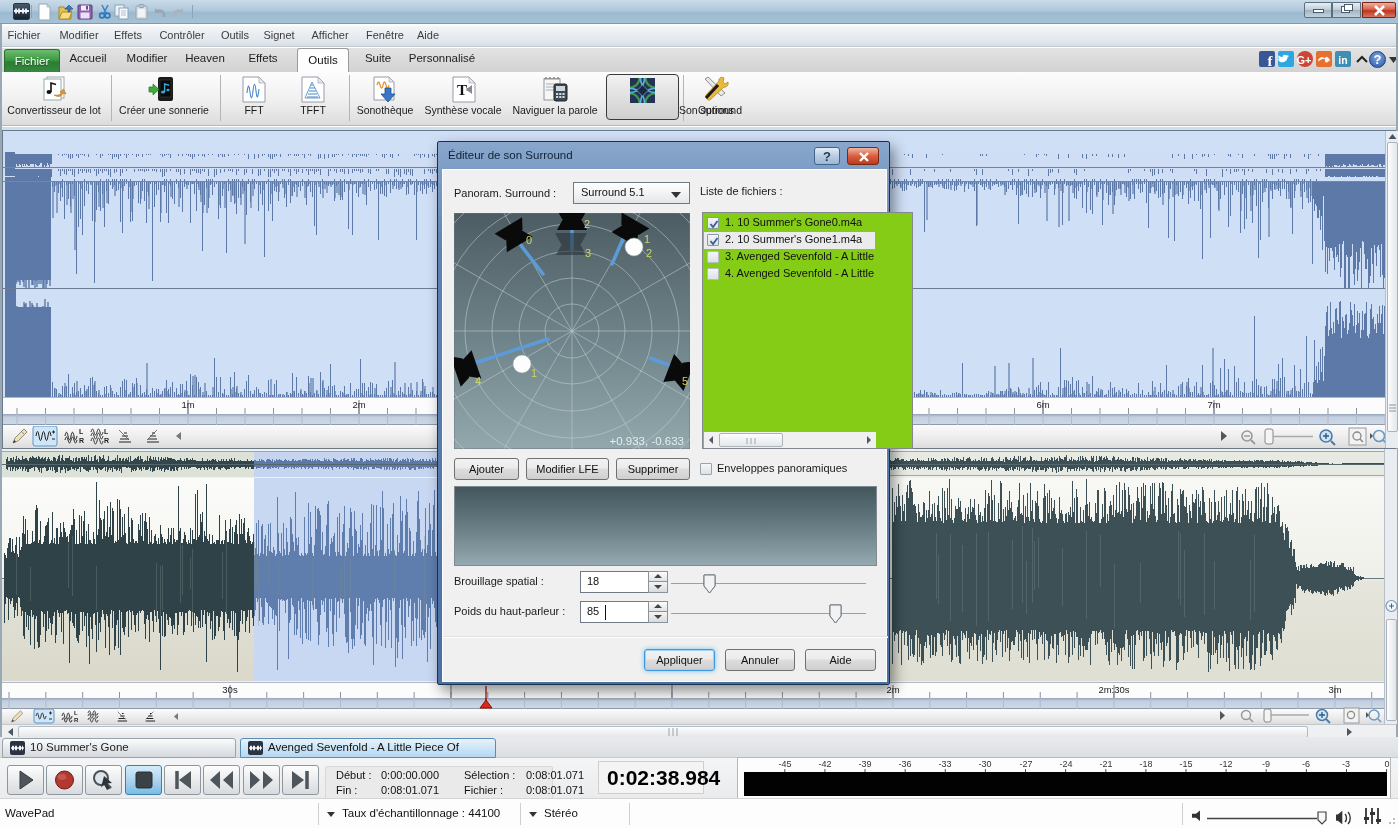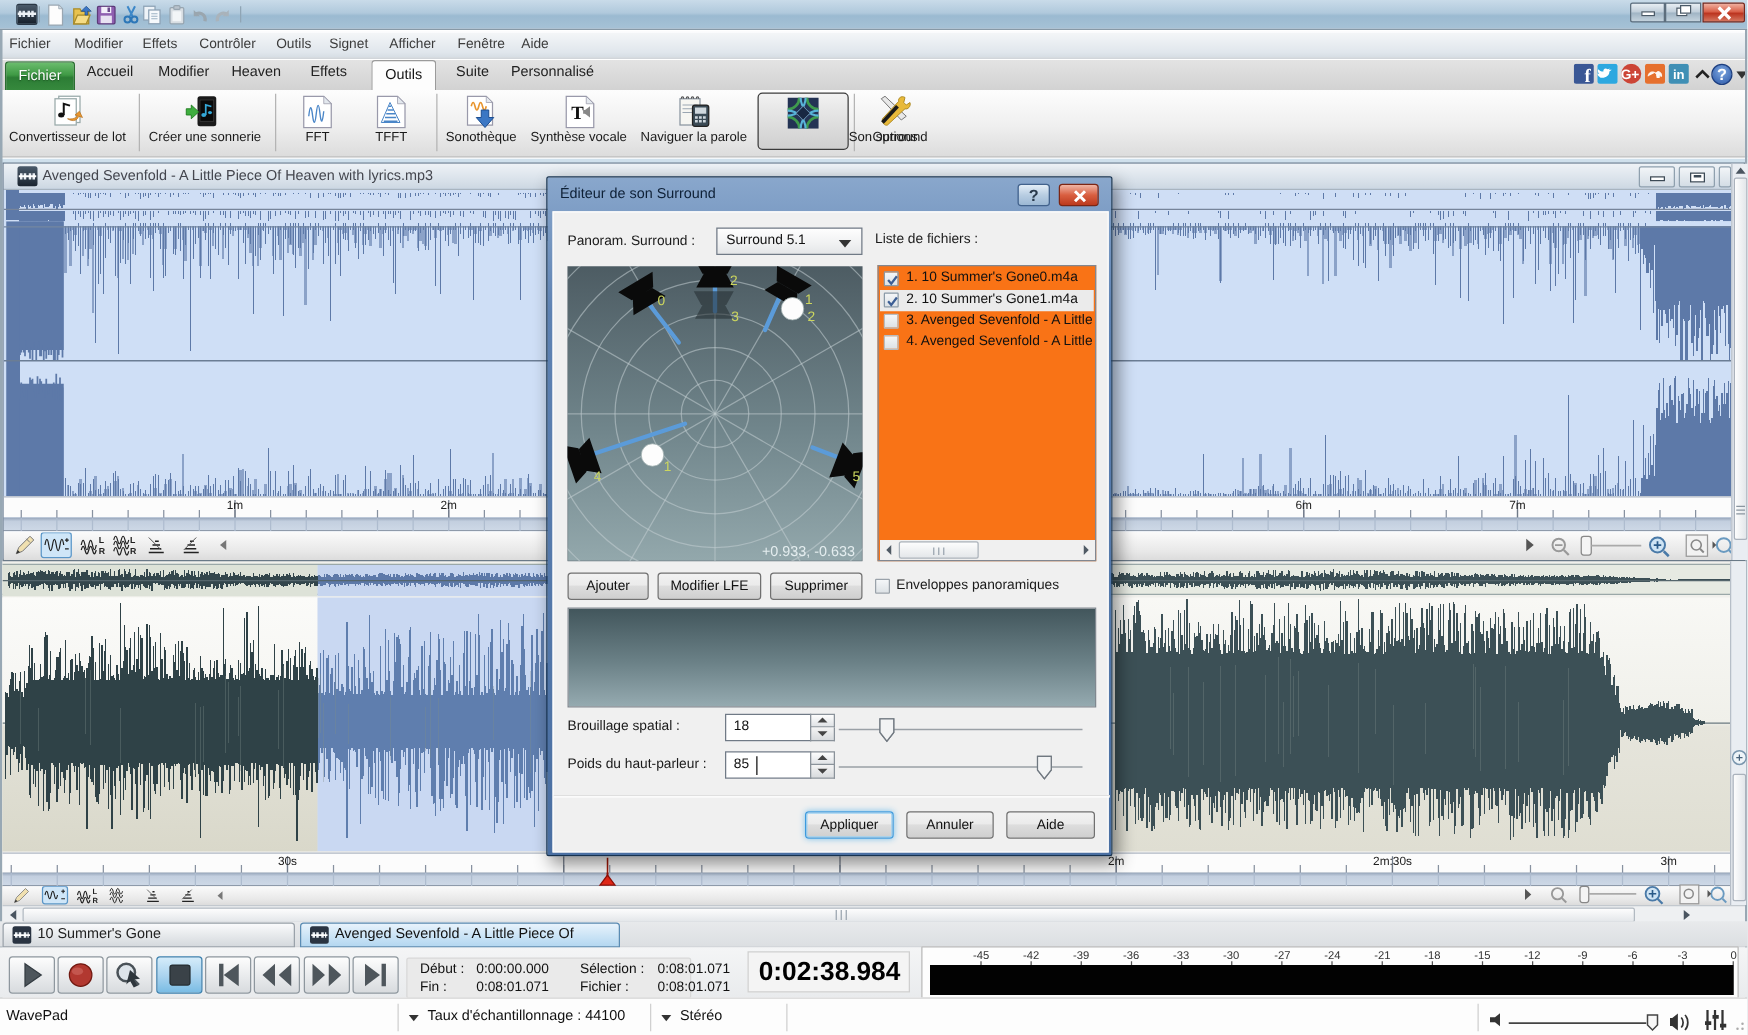--- a/index.html
+++ b/index.html
@@ -197,37 +197,20 @@
       <path d="M3 3l16 17 4-3L6 1z" fill="#e8e8e8" stroke="#777" stroke-width=".8"></path>
       <path d="M22 2c-3-2-6 1-5 3l-13 14c-1 3 2 6 4 5l14-13c2 1 5-2 4-5l-3 2-2-2z" fill="#e8b93a" stroke="#a8831a" stroke-width=".7"></path>
       <path d="M4 22l12-13" stroke="#1a1a1a" stroke-width="3"></path>
     </svg>
     <div class="tx" style="left:716px;top:32px;width:200px;margin-left:-100px;text-align:center;font-size:10.5px;color:#1a1a1a;">Options</div>
   </div>
 <div class="abs" style="left:0;top:127px;width:1398px;height:4px;background:#cfe0ec;"></div>
 <div class="abs" style="left:0;top:24px;width:2px;height:804px;background:#98a8b4;"></div>
 <div class="abs" style="left:1396px;top:24px;width:2px;height:804px;background:#98a8b4;"></div>
 <div class="abs" style="left:2px;top:130px;width:1394px;height:318px;border:1px solid #6a7a88;background:#cfdff6;">
-    <div class="abs" style="left:0;top:0;width:1392px;height:21px;background:linear-gradient(180deg,#eef2f6,#d7e0e9 70%,#ccd7e2);border-bottom:1px solid #a8b4c0;">
-      <div class="abs" style="left:11px;top:2px;width:16px;height:16px;background:linear-gradient(180deg,#4a5a6a,#1a2430);border-radius:2px;">
-        <svg width="16" height="16" style="position:absolute">
-          <path d="M2 8h2m1 0h2m2 0h2m1 0h2" stroke="#e8edf2" stroke-width="5" fill="none"></path>
-          <path d="M1 8h14" stroke="#fff" stroke-width="1.6"></path>
-        </svg>
-      </div>
-      <div class="tx" style="left:31px;top:4px;font-size:11.5px;color:#44464e;">Avenged Sevenfold - A Little Piece Of Heaven with lyrics.mp3</div>
-      <div class="abs" style="left:1308px;top:2px;width:29px;height:17px;background:linear-gradient(180deg,#f2f5f8,#d4dde5);border:1px solid #8fa0ae;border-radius:2px;">
-        <div class="abs" style="left:8px;top:7px;width:12px;height:4px;background:#fff;border:1px solid #3c4a56;"></div>
-      </div>
-      <div class="abs" style="left:1340px;top:2px;width:29px;height:17px;background:linear-gradient(180deg,#f2f5f8,#d4dde5);border:1px solid #8fa0ae;border-radius:2px;">
-        <div class="abs" style="left:8px;top:4px;width:12px;height:8px;background:#fff;border:1.5px solid #3c4a56;"></div>
-        <div class="abs" style="left:11px;top:6px;width:6px;height:2px;background:#3c4a56;"></div>
-      </div>
-      <div class="abs" style="left:1372px;top:2px;width:10px;height:17px;background:linear-gradient(180deg,#f2f5f8,#d4dde5);border:1px solid #8fa0ae;border-radius:2px;"></div>
-    </div>
     <div class="abs" style="left:0;top:21px;width:1382px;height:25px;background:#cfdef5;">
       <svg width="1382" height="25" style="position:absolute">
         <path shape-rendering="crispEdges" d="M55.5 2v1.0M59.5 2v1.8M61.5 2v1.0M63.5 2v1.3M65.5 2v3.7M67.5 2v4.7M69.5 2v4.0M73.5 2v2.4M75.5 2v4.1M77.5 2v1.3M79.5 2v1.1M81.5 2v1.7M85.5 2v3.3M93.5 2v1.4M97.5 2v4.4M99.5 2v2.4M105.5 2v1.1M107.5 2v1.0M109.5 2v4.8M111.5 2v3.2M113.5 2v2.8M115.5 2v4.7M117.5 2v2.2M121.5 2v1.1M123.5 2v3.5M125.5 2v1.0M129.5 2v1.0M133.5 2v3.4M135.5 2v2.0M139.5 2v3.3M143.5 2v1.1M145.5 2v1.3M147.5 2v1.3M157.5 2v1.1M159.5 2v3.3M161.5 2v1.8M163.5 2v1.2M165.5 2v1.3M167.5 2v4.1M175.5 2v1.8M179.5 2v1.9M183.5 2v1.4M185.5 2v2.3M187.5 2v2.5M189.5 2v4.7M191.5 2v3.0M195.5 2v1.8M199.5 2v1.8M201.5 2v3.4M205.5 2v1.2M209.5 2v1.1M215.5 2v2.9M217.5 2v1.1M219.5 2v2.6M221.5 2v2.8M225.5 2v1.9M231.5 2v1.0M235.5 2v1.1M241.5 2v1.3M245.5 2v4.5M251.5 2v4.5M255.5 2v3.6M259.5 2v1.5M261.5 2v1.0M265.5 2v2.8M267.5 2v4.6M269.5 2v4.7M271.5 2v3.3M273.5 2v1.7M277.5 2v3.2M285.5 2v1.5M287.5 2v1.1M291.5 2v1.5M293.5 2v1.9M295.5 2v1.9M299.5 2v1.0M301.5 2v3.8M305.5 2v1.3M307.5 2v1.8M315.5 2v4.7M317.5 2v4.0M321.5 2v4.6M325.5 2v3.9M329.5 2v2.8M331.5 2v2.7M333.5 2v1.4M335.5 2v1.3M339.5 2v1.8M345.5 2v1.0M349.5 2v3.4M351.5 2v1.3M353.5 2v3.0M355.5 2v1.1M357.5 2v2.4M359.5 2v2.0M361.5 2v1.5M363.5 2v3.4M365.5 2v1.0M373.5 2v1.0M379.5 2v2.6M381.5 2v3.8M383.5 2v1.0M387.5 2v3.1M389.5 2v3.5M395.5 2v2.2M411.5 2v2.0M413.5 2v1.0M415.5 2v1.2M417.5 2v4.2M419.5 2v1.0M421.5 2v3.2M425.5 2v3.6M429.5 2v2.3M431.5 2v3.1M433.5 2v1.2M437.5 2v3.2M441.5 2v1.3M447.5 2v4.1M451.5 2v1.0M453.5 2v3.8M459.5 2v3.5M463.5 2v1.9M473.5 2v1.0M475.5 2v1.3M489.5 2v3.4M491.5 2v1.1M497.5 2v1.9M499.5 2v4.7M505.5 2v1.0M513.5 2v1.6M517.5 2v4.6M521.5 2v4.8M527.5 2v3.4M533.5 2v4.8M535.5 2v1.1M541.5 2v3.9M545.5 2v3.9M547.5 2v2.4M557.5 2v1.5M561.5 2v2.3M565.5 2v1.2M569.5 2v3.4M585.5 2v2.0M587.5 2v3.1M607.5 2v3.7M609.5 2v2.3M615.5 2v4.4M617.5 2v1.3M621.5 2v1.9M625.5 2v4.0M631.5 2v4.8M633.5 2v2.4M639.5 2v3.7M655.5 2v1.4M657.5 2v1.1M663.5 2v3.8M669.5 2v4.8M677.5 2v2.3M685.5 2v4.2M693.5 2v4.6M695.5 2v4.2M703.5 2v2.1M715.5 2v1.1M721.5 2v3.6M725.5 2v1.3M729.5 2v4.0M733.5 2v1.0M737.5 2v1.0M751.5 2v2.1M777.5 2v1.9M781.5 2v3.9M789.5 2v1.6M813.5 2v3.1M819.5 2v2.8M829.5 2v2.7M837.5 2v1.9M855.5 2v4.1M863.5 2v1.0M869.5 2v4.0M879.5 2v2.2M901.5 2v1.0M905.5 2v2.2M909.5 2v4.1M923.5 2v4.3M939.5 2v1.1M977.5 2v1.6M979.5 2v1.7M983.5 2v1.9M1021.5 2v1.0M1033.5 2v3.1M1035.5 2v1.0M1041.5 2v1.4M1043.5 2v1.8M1055.5 2v4.8M1065.5 2v3.6M1079.5 2v3.5M1083.5 2v4.5M1089.5 2v1.6M1093.5 2v1.7M1105.5 2v2.6M1109.5 2v2.9M1115.5 2v4.1M1121.5 2v2.8M1169.5 2v3.6M1175.5 2v1.5M1181.5 2v4.8M1189.5 2v4.8M1193.5 2v1.2M1199.5 2v2.8M1201.5 2v1.5M1205.5 2v2.9M1211.5 2v1.0M1225.5 2v1.9M1227.5 2v2.6M1235.5 2v1.3M1239.5 2v4.1M1251.5 2v2.1M1265.5 2v2.2M1267.5 2v4.9M1269.5 2v4.8M1271.5 2v4.6M1273.5 2v2.2M1275.5 2v1.1M1281.5 2v4.9M1283.5 2v1.6M1287.5 2v3.8M1301.5 2v2.7M1305.5 2v4.6M1307.5 2v1.1M1315.5 2v1.5M55.5 17v1.9M57.5 17v6.8M59.5 17v1.9M61.5 17v4.5M63.5 17v5.9M65.5 17v2.4M67.5 17v1.6M69.5 17v5.9M71.5 17v7.7M75.5 17v5.0M77.5 17v1.6M79.5 17v4.4M81.5 17v2.1M83.5 17v4.2M85.5 17v2.6M87.5 17v3.8M91.5 17v1.5M93.5 17v7.3M95.5 17v4.5M97.5 17v2.1M99.5 17v4.0M101.5 17v1.9M103.5 17v1.6M105.5 17v5.8M107.5 17v8.0M111.5 17v3.6M113.5 17v3.0M117.5 17v7.0M119.5 17v4.4M123.5 17v1.5M131.5 17v3.3M135.5 17v2.1M137.5 17v1.9M139.5 17v2.3M141.5 17v3.0M143.5 17v2.4M145.5 17v1.6M149.5 17v2.0M151.5 17v1.7M153.5 17v3.2M157.5 17v2.9M159.5 17v7.8M161.5 17v6.5M163.5 17v2.9M167.5 17v1.5M173.5 17v3.3M175.5 17v2.6M177.5 17v5.7M181.5 17v5.1M187.5 17v6.4M189.5 17v1.8M191.5 17v1.6M193.5 17v4.0M195.5 17v3.5M197.5 17v5.1M199.5 17v2.2M201.5 17v3.1M205.5 17v7.2M211.5 17v7.9M213.5 17v6.0M217.5 17v3.7M221.5 17v3.3M225.5 17v1.5M227.5 17v2.1M229.5 17v2.9M233.5 17v6.2M235.5 17v2.3M241.5 17v5.7M243.5 17v4.3M249.5 17v5.2M255.5 17v6.6M257.5 17v6.0M261.5 17v2.4M265.5 17v7.8M267.5 17v7.7M269.5 17v1.6M271.5 17v4.1M273.5 17v2.1M275.5 17v7.2M279.5 17v1.6M281.5 17v2.3M285.5 17v2.8M287.5 17v7.3M291.5 17v1.5M293.5 17v4.5M295.5 17v3.2M299.5 17v4.4M303.5 17v1.9M305.5 17v6.3M307.5 17v1.8M309.5 17v2.0M311.5 17v5.4M313.5 17v2.9M315.5 17v1.5M317.5 17v5.9M325.5 17v6.8M327.5 17v2.1M331.5 17v1.6M333.5 17v3.6M337.5 17v2.8M339.5 17v2.9M341.5 17v4.9M345.5 17v5.4M349.5 17v4.1M351.5 17v1.5M353.5 17v1.8M355.5 17v1.5M357.5 17v4.4M359.5 17v2.6M365.5 17v3.6M367.5 17v4.5M373.5 17v1.7M375.5 17v1.9M383.5 17v4.7M385.5 17v5.1M391.5 17v7.8M393.5 17v2.9M395.5 17v6.3M397.5 17v7.5M401.5 17v5.2M403.5 17v5.9M405.5 17v3.0M407.5 17v6.4M409.5 17v6.7M421.5 17v5.4M425.5 17v1.9M427.5 17v4.0M429.5 17v5.3M431.5 17v2.0M433.5 17v3.6M435.5 17v1.9M439.5 17v1.6M441.5 17v1.5M443.5 17v7.7M447.5 17v6.6M449.5 17v3.0M453.5 17v1.6M455.5 17v1.7M457.5 17v7.9M461.5 17v3.5M465.5 17v4.3M469.5 17v1.9M471.5 17v1.8M473.5 17v4.0M477.5 17v4.8M483.5 17v3.7M487.5 17v1.8M495.5 17v1.6M497.5 17v2.0M509.5 17v4.0M513.5 17v4.7M515.5 17v4.9M519.5 17v2.3M521.5 17v3.5M525.5 17v1.8M529.5 17v3.7M531.5 17v4.9M537.5 17v7.9M547.5 17v7.1M551.5 17v5.8M561.5 17v3.7M567.5 17v5.6M571.5 17v4.6M575.5 17v3.4M583.5 17v4.5M591.5 17v2.3M595.5 17v1.6M601.5 17v4.4M607.5 17v2.6M611.5 17v1.6M615.5 17v3.1M617.5 17v5.9M621.5 17v4.0M625.5 17v2.7M627.5 17v3.9M635.5 17v4.1M667.5 17v7.6M683.5 17v2.0M687.5 17v1.5M693.5 17v3.3M695.5 17v3.1M701.5 17v2.8M705.5 17v2.6M709.5 17v4.8M721.5 17v1.7M723.5 17v5.5M727.5 17v6.9M729.5 17v1.7M731.5 17v4.6M743.5 17v3.4M745.5 17v5.7M755.5 17v1.6M757.5 17v2.1M765.5 17v4.9M779.5 17v7.1M781.5 17v1.6M797.5 17v4.5M799.5 17v6.3M809.5 17v7.2M815.5 17v6.6M819.5 17v5.3M827.5 17v1.5M841.5 17v2.7M843.5 17v2.3M845.5 17v2.1M847.5 17v5.3M855.5 17v1.5M885.5 17v1.8M889.5 17v5.6M907.5 17v6.2M921.5 17v1.5M931.5 17v2.6M947.5 17v2.5M971.5 17v1.6M973.5 17v5.6M979.5 17v6.2M1005.5 17v2.0M1009.5 17v6.3M1015.5 17v3.0M1025.5 17v7.2M1029.5 17v2.2M1045.5 17v6.9M1047.5 17v3.5M1049.5 17v2.9M1055.5 17v3.5M1071.5 17v3.7M1073.5 17v5.6M1081.5 17v1.9M1125.5 17v4.2M1127.5 17v1.6M1141.5 17v1.6M1147.5 17v3.0M1149.5 17v7.1M1151.5 17v6.4M1155.5 17v4.8M1159.5 17v3.7M1167.5 17v1.9M1169.5 17v3.7M1191.5 17v1.7M1193.5 17v5.0M1203.5 17v7.3M1219.5 17v7.5M1223.5 17v1.6M1227.5 17v5.1M1231.5 17v2.6M1233.5 17v3.1M1235.5 17v2.2M1239.5 17v2.4M1241.5 17v5.5M1245.5 17v1.5M1249.5 17v2.5M1263.5 17v3.7M1269.5 17v5.8M1275.5 17v3.2M1279.5 17v4.2M1287.5 17v4.7M1293.5 17v3.2M1303.5 17v4.8M1305.5 17v1.5M1313.5 17v1.7M1317.5 17v1.8" stroke="#5d79a8" stroke-width="1" fill="none"></path>
         <path shape-rendering="crispEdges" d="M12.5 2v12.6M12.5 17v8.0M13.5 2v10.4M13.5 17v9.3M14.5 2v11.9M14.5 17v8.9M15.5 2v11.8M15.5 17v8.8M16.5 2v9.8M16.5 17v7.7M17.5 2v11.2M17.5 17v7.7M18.5 2v12.9M18.5 17v7.9M19.5 2v10.2M19.5 17v7.6M20.5 2v11.8M20.5 17v8.0M21.5 2v10.4M21.5 17v9.8M22.5 2v12.2M22.5 17v7.8M23.5 2v9.5M23.5 17v9.0M24.5 2v10.5M24.5 17v9.9M25.5 2v12.3M25.5 17v9.9M26.5 2v12.2M26.5 17v7.9M27.5 2v10.2M27.5 17v9.1M28.5 2v10.4M28.5 17v8.3M29.5 2v10.0M29.5 17v8.4M30.5 2v9.8M30.5 17v8.6M31.5 2v12.7M31.5 17v9.1M32.5 2v9.5M32.5 17v8.8M33.5 2v11.3M33.5 17v7.7M34.5 2v11.7M34.5 17v8.6M35.5 2v11.6M35.5 17v7.2M36.5 2v10.7M36.5 17v9.2M37.5 2v9.4M37.5 17v9.3M38.5 2v9.0M38.5 17v8.7M39.5 2v12.7M39.5 17v8.2M40.5 2v12.7M40.5 17v9.6M41.5 2v10.9M41.5 17v7.6M42.5 2v12.9M42.5 17v8.0M43.5 2v11.6M43.5 17v9.7M44.5 2v9.4M44.5 17v8.7M45.5 2v11.1M45.5 17v9.2M46.5 2v12.7M46.5 17v9.7M47.5 2v9.7M47.5 17v9.6M48.5 2v9.7M48.5 17v9.8M1322.5 2v13.0M1322.5 17v8.2M1323.5 2v11.5M1323.5 17v9.8M1324.5 2v12.9M1324.5 17v9.8M1325.5 2v12.6M1325.5 17v7.0M1326.5 2v11.7M1326.5 17v7.3M1327.5 2v12.9M1327.5 17v7.9M1328.5 2v13.0M1328.5 17v8.6M1329.5 2v11.5M1329.5 17v9.8M1330.5 2v12.6M1330.5 17v8.4M1331.5 2v10.6M1331.5 17v7.3M1332.5 2v10.5M1332.5 17v8.4M1333.5 2v10.8M1333.5 17v7.6M1334.5 2v12.2M1334.5 17v9.4M1335.5 2v11.7M1335.5 17v9.3M1336.5 2v10.5M1336.5 17v9.6M1337.5 2v12.7M1337.5 17v9.5M1338.5 2v11.5M1338.5 17v7.3M1339.5 2v12.0M1339.5 17v7.6M1340.5 2v10.4M1340.5 17v8.0M1341.5 2v10.7M1341.5 17v7.8M1342.5 2v10.7M1342.5 17v9.3M1343.5 2v12.9M1343.5 17v7.9M1344.5 2v12.2M1344.5 17v7.0M1345.5 2v12.0M1345.5 17v9.1M1346.5 2v10.2M1346.5 17v7.4M1347.5 2v10.9M1347.5 17v8.2M1348.5 2v11.5M1348.5 17v9.7M1349.5 2v12.1M1349.5 17v7.9M1350.5 2v10.4M1350.5 17v9.7M1351.5 2v10.9M1351.5 17v8.8M1352.5 2v10.7M1352.5 17v7.4M1353.5 2v10.5M1353.5 17v9.2M1354.5 2v11.8M1354.5 17v8.2M1355.5 2v11.6M1355.5 17v8.4M1356.5 2v11.6M1356.5 17v9.0M1357.5 2v10.7M1357.5 17v7.7M1358.5 2v12.3M1358.5 17v9.6M1359.5 2v10.2M1359.5 17v8.3M1360.5 2v12.1M1360.5 17v7.2M1361.5 2v11.7M1361.5 17v7.2M1362.5 2v11.6M1362.5 17v8.5M1363.5 2v11.7M1363.5 17v7.4M1364.5 2v11.0M1364.5 17v8.6M1365.5 2v10.3M1365.5 17v7.6M1366.5 2v11.7M1366.5 17v7.3M1367.5 2v11.5M1367.5 17v9.4M1368.5 2v11.4M1368.5 17v8.5M1369.5 2v11.4M1369.5 17v7.2M1370.5 2v11.4M1370.5 17v9.4M1371.5 2v12.2M1371.5 17v8.2M1372.5 2v12.4M1372.5 17v9.2M1373.5 2v11.7M1373.5 17v7.1M1374.5 2v11.0M1374.5 17v7.2M1375.5 2v13.0M1375.5 17v9.8M1376.5 2v10.2M1376.5 17v9.8M1377.5 2v10.1M1377.5 17v8.2M1378.5 2v12.3M1378.5 17v9.3M1379.5 2v12.9M1379.5 17v8.9M1380.5 2v11.3M1380.5 17v10.0M1381.5 2v11.1M1381.5 17v9.6M1382.5 2v12.7M1382.5 17v8.1M2.5 0v24M3.5 0v24M4.5 0v24M5.5 0v24M6.5 0v24M7.5 0v24M8.5 0v24M9.5 0v24M10.5 0v24M11.5 0v24" stroke="#5d79a8" stroke-width="1" fill="none"></path>
         <path d="M0 15.5h1382" stroke="#76849a" stroke-width="1"></path>
       </svg>
     </div>
     <div class="abs" style="left:0;top:46px;width:1382px;height:220px;background:#cfdff6;">
       <svg width="1382" height="220" style="position:absolute">
         <rect x="2" y="0" width="11" height="220" fill="#5d79a8"></rect>
@@ -499,21 +482,21 @@
     <div class="abs" style="left:325px;top:8px;width:228px;height:33px;background:#eaeaea;border:1px solid #d8d8d8;border-radius:2px;font-size:11px;color:#111;">
       <div class="tx" style="left:10px;top:2px;">Début :</div>
       <div class="tx" style="left:55px;top:2px;">0:00:00.000</div>
       <div class="tx" style="left:10px;top:17px;">Fin :</div>
       <div class="tx" style="left:55px;top:17px;">0:08:01.071</div>
       <div class="tx" style="left:138px;top:2px;">Sélection :</div>
       <div class="tx" style="left:200px;top:2px;">0:08:01.071</div>
       <div class="tx" style="left:138px;top:17px;">Fichier :</div>
       <div class="tx" style="left:200px;top:17px;">0:08:01.071</div>
     </div>
-    <div class="abs" style="left:598px;top:3px;width:130px;height:33px;background:#f4f4f4;border:1px solid #cfcfcf;">
+    <div class="abs" style="left:598px;top:3px;width:106px;height:33px;background:#f4f4f4;border:1px solid #cfcfcf;">
       <div class="tx" style="left:8px;top:4px;font-size:21px;font-weight:bold;color:#000;letter-spacing:0px;">0:02:38.984</div>
     </div>
     <div class="abs" style="left:737px;top:-1px;width:654px;height:42px;background:#fdfdfd;border:1px solid #b8b8b8;">
       <div class="tx" style="left:47px;top:1px;width:30px;margin-left:-15px;text-align:center;font-size:9px;color:#333;">-45</div>
       <div class="tx" style="left:87px;top:1px;width:30px;margin-left:-15px;text-align:center;font-size:9px;color:#333;">-42</div>
       <div class="tx" style="left:127px;top:1px;width:30px;margin-left:-15px;text-align:center;font-size:9px;color:#333;">-39</div>
       <div class="tx" style="left:167px;top:1px;width:30px;margin-left:-15px;text-align:center;font-size:9px;color:#333;">-36</div>
       <div class="tx" style="left:207px;top:1px;width:30px;margin-left:-15px;text-align:center;font-size:9px;color:#333;">-33</div>
       <div class="tx" style="left:247px;top:1px;width:30px;margin-left:-15px;text-align:center;font-size:9px;color:#333;">-30</div>
       <div class="tx" style="left:288px;top:1px;width:30px;margin-left:-15px;text-align:center;font-size:9px;color:#333;">-27</div>
@@ -638,21 +621,21 @@
         <text x="72" y="31" font-size="11" fill="#ccd65e" font-family="Liberation Sans">0</text>
         <text x="130" y="15" font-size="11" fill="#ccd65e" font-family="Liberation Sans">2</text>
         <text x="131" y="44" font-size="11" fill="#ccd65e" font-family="Liberation Sans">3</text>
         <text x="190" y="30" font-size="11" fill="#ccd65e" font-family="Liberation Sans">1</text>
         <text x="192" y="44" font-size="11" fill="#ccd65e" font-family="Liberation Sans">2</text>
         <text x="21" y="172" font-size="11" fill="#ccd65e" font-family="Liberation Sans">4</text>
         <text x="228" y="172" font-size="11" fill="#ccd65e" font-family="Liberation Sans">5</text>
         <text x="77" y="164" font-size="11" fill="#ccd65e" font-family="Liberation Sans">1</text>
         <text x="230" y="232" font-size="11.5" fill="#e4edef" text-anchor="end" font-family="Liberation Sans">+0.933, -0.633</text>
       </svg>
-      <div class="abs" style="left:259px;top:42px;width:175px;height:237px;background:#f97316;border:1px solid #828790;">
+      <div class="abs" style="left:259px;top:42px;width:211px;height:237px;background:#84cc16;border:1px solid #828790;">
         <div class="abs" style="left:4px;top:4px;width:12px;height:12px;background:linear-gradient(180deg,#f4f6f8,#dde2e6);border:1px solid #8a9aa8;border-radius:1px;">
           <svg width="12" height="12" style="position:absolute;left:0;top:0">
             <path d="M2.5 6l2.5 3 4.5-6" stroke="#3c5e94" stroke-width="1.8" fill="none"></path>
           </svg>
         </div>
         <div class="tx" style="left:22px;top:3px;font-size:11px;color:#111;">1. 10 Summer's Gone0.m4a</div>
         <div class="abs" style="left:1px;top:19px;width:171px;height:17px;background:#ebebeb;"></div>
         <div class="abs" style="left:4px;top:21px;width:12px;height:12px;background:linear-gradient(180deg,#f4f6f8,#dde2e6);border:1px solid #8a9aa8;border-radius:1px;">
           <svg width="12" height="12" style="position:absolute;left:0;top:0">
             <path d="M2.5 6l2.5 3 4.5-6" stroke="#3c5e94" stroke-width="1.8" fill="none"></path>

